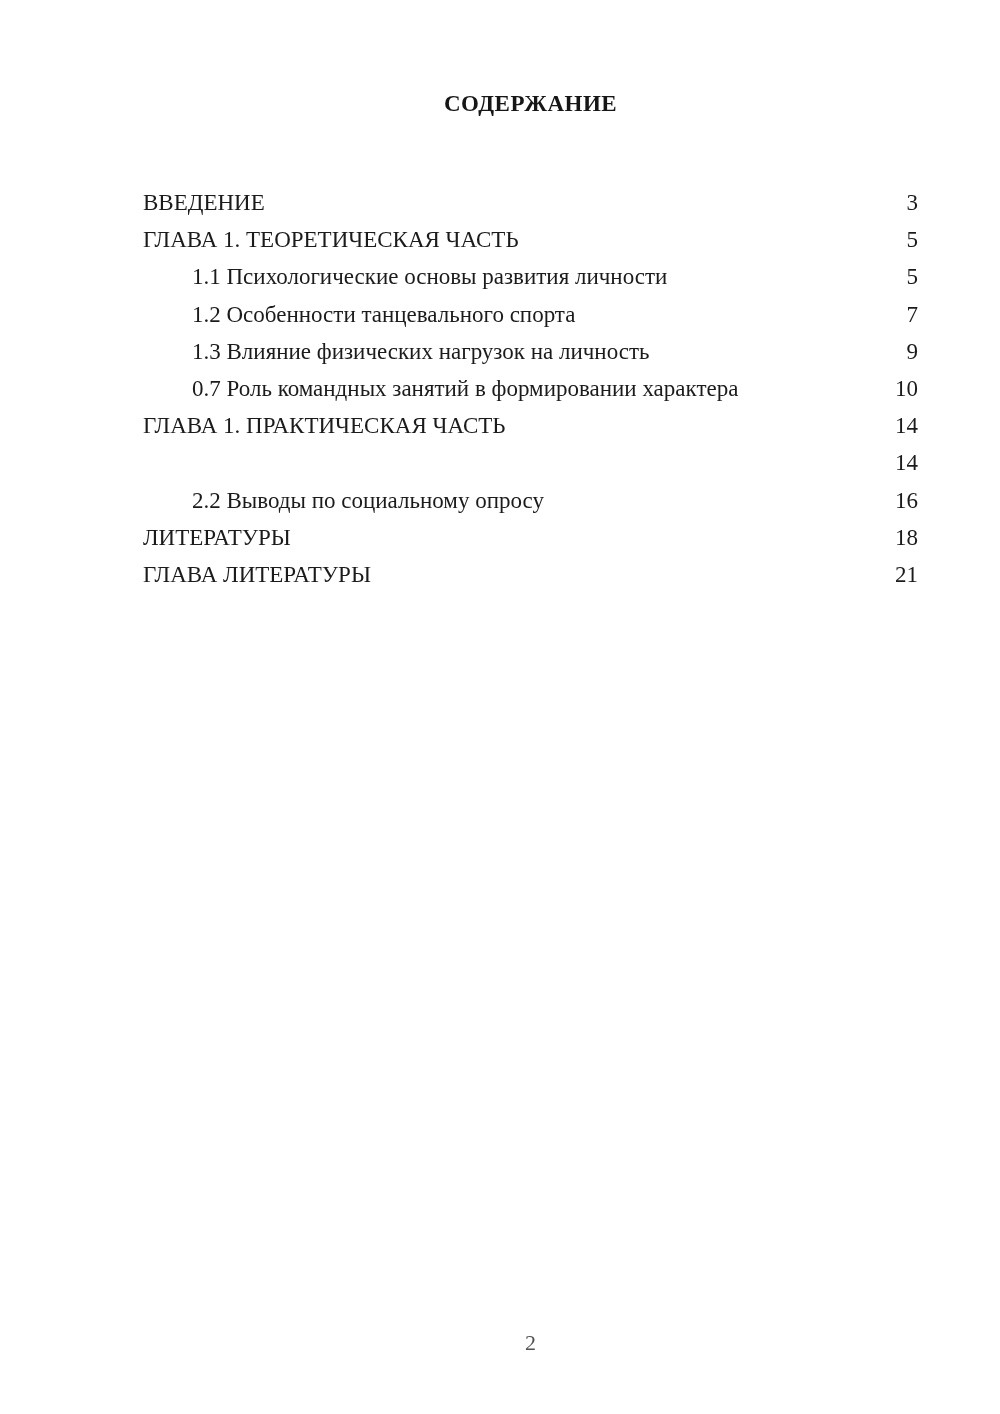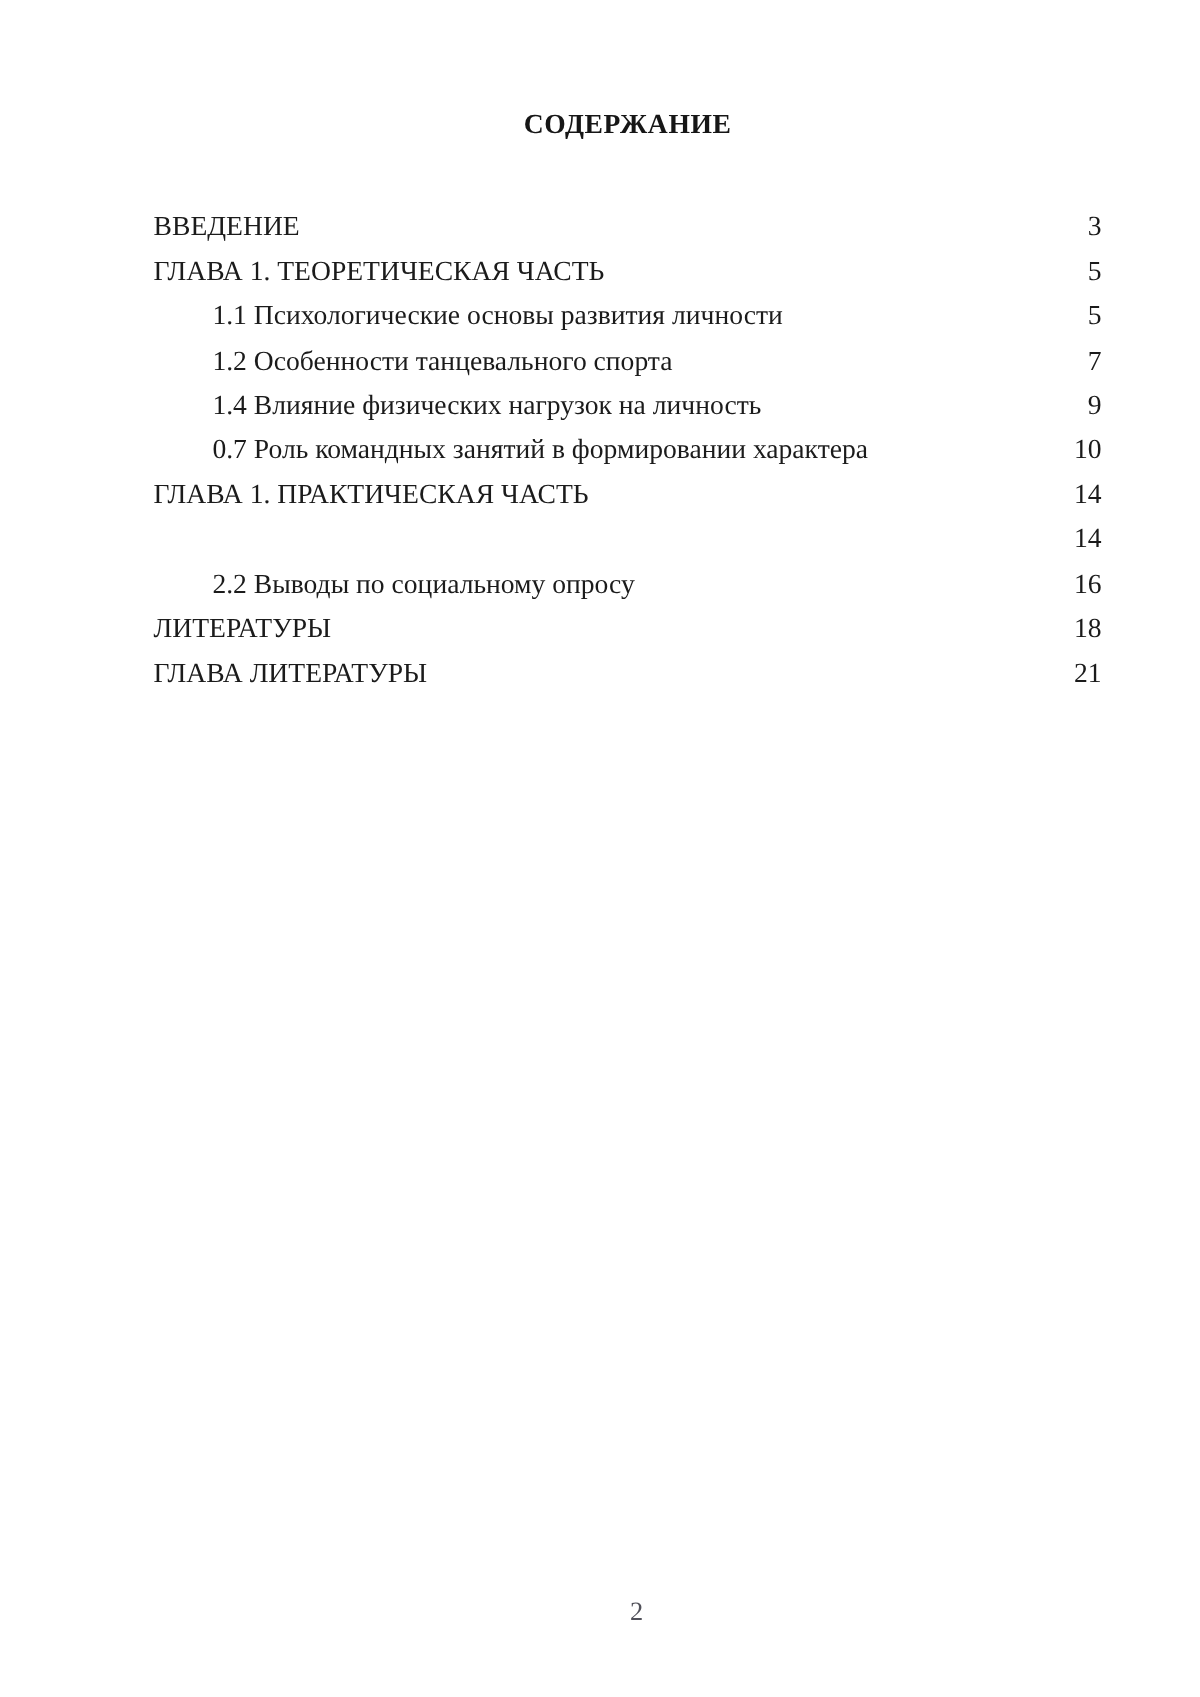--- a/index.html
+++ b/index.html
@@ -12,36 +12,36 @@
     width: 1000px;
     height: 1414px;
     background: #ffffff;
     font-family: "Liberation Serif", "DejaVu Serif", serif;
     color: #1b1b1b;
     overflow: hidden;
     box-sizing: border-box;
   }
   .content {
     position: absolute;
-    left: 128px;
+    left: 143px;
     right: 82px; 
     top: 0;
   }
   .toc-title {
     margin: 0;
     margin-top: 90px;
     text-align: center;
     font-size: 23px;
     font-weight: bold;
     line-height: 28px;
     letter-spacing: 0.5px;
     color: #161616;
   }
   .toc {
-    margin-top: 52px;
+    margin-top: 66px;
   }
   .toc-row {
     display: flex;
     align-items: baseline;
     height: 37.2px;
     font-size: 23px;
     line-height: 37.2px;
     white-space: nowrap;
   }
   .toc-row.indent .toc-label {
@@ -94,21 +94,21 @@
     <span class="toc-page">5</span>
   </div>
 
   <div class="toc-row indent">
     <span class="toc-label">1.2 Особенности танцевального спорта</span>
     <span class="toc-fill"></span>
     <span class="toc-page">7</span>
   </div>
 
   <div class="toc-row indent">
-    <span class="toc-label">1.4 Влияние физических нагрузок на личность</span>
+    <span class="toc-label">1.3 Влияние физических нагрузок на личность</span>
     <span class="toc-fill"></span>
     <span class="toc-page">9</span>
   </div>
 
   <div class="toc-row indent">
     <span class="toc-label">0.7 Роль командных занятий в формировании характера</span>
     <span class="toc-fill"></span>
     <span class="toc-page">10</span>
   </div>
 

